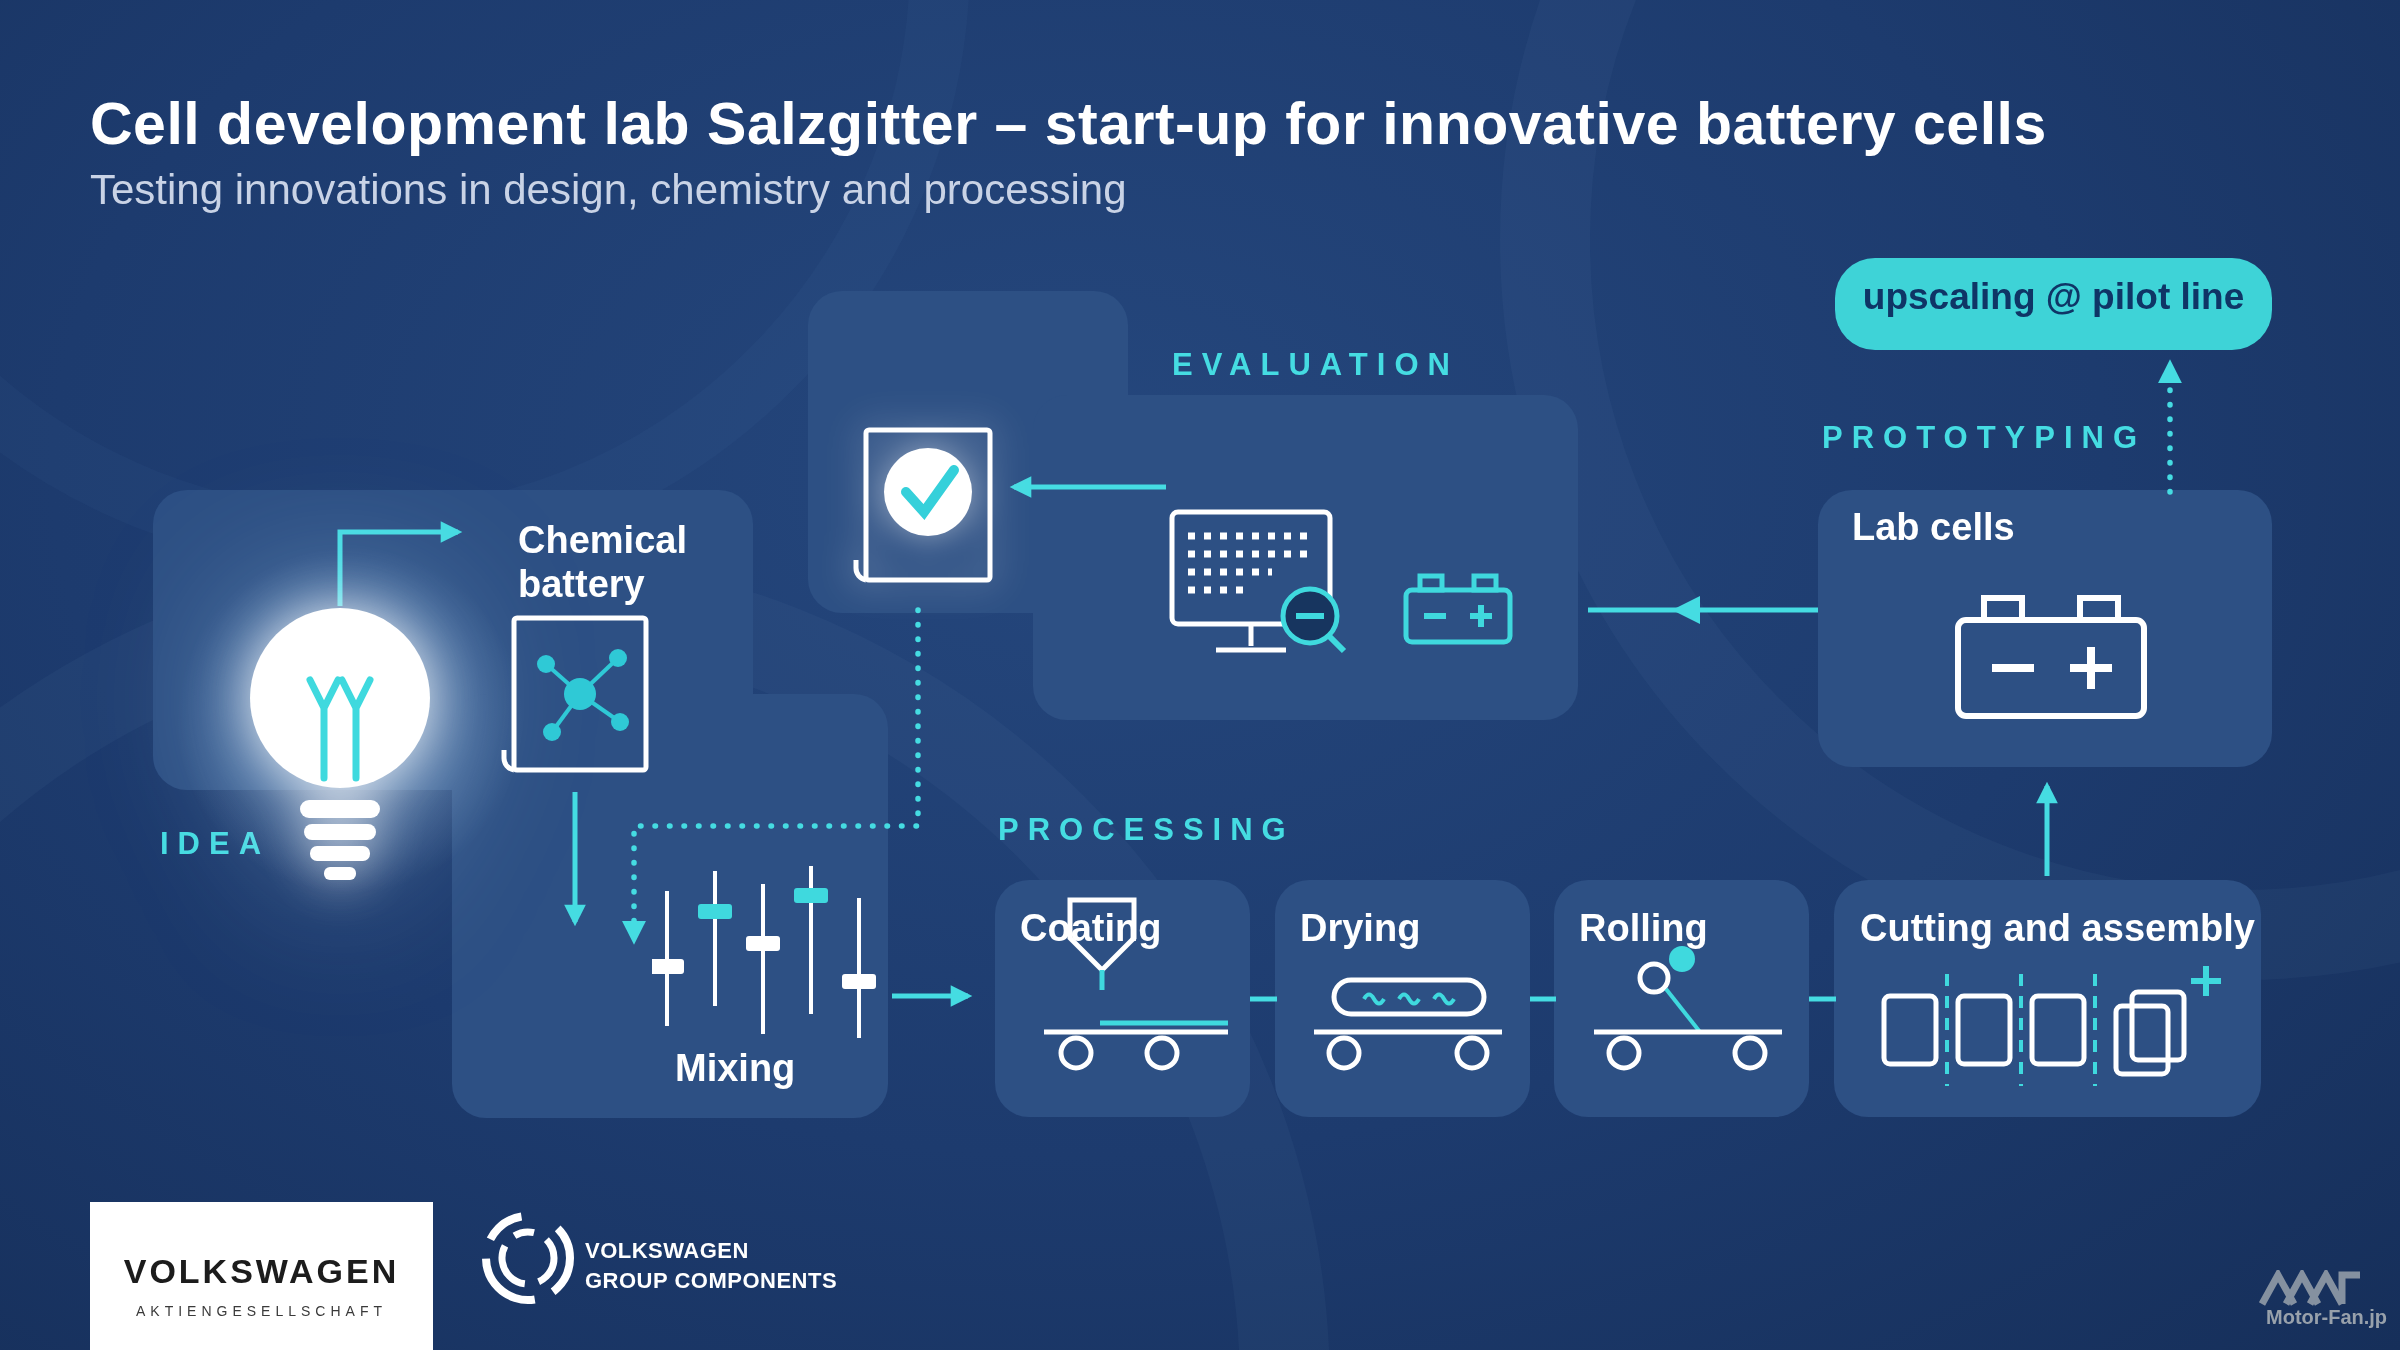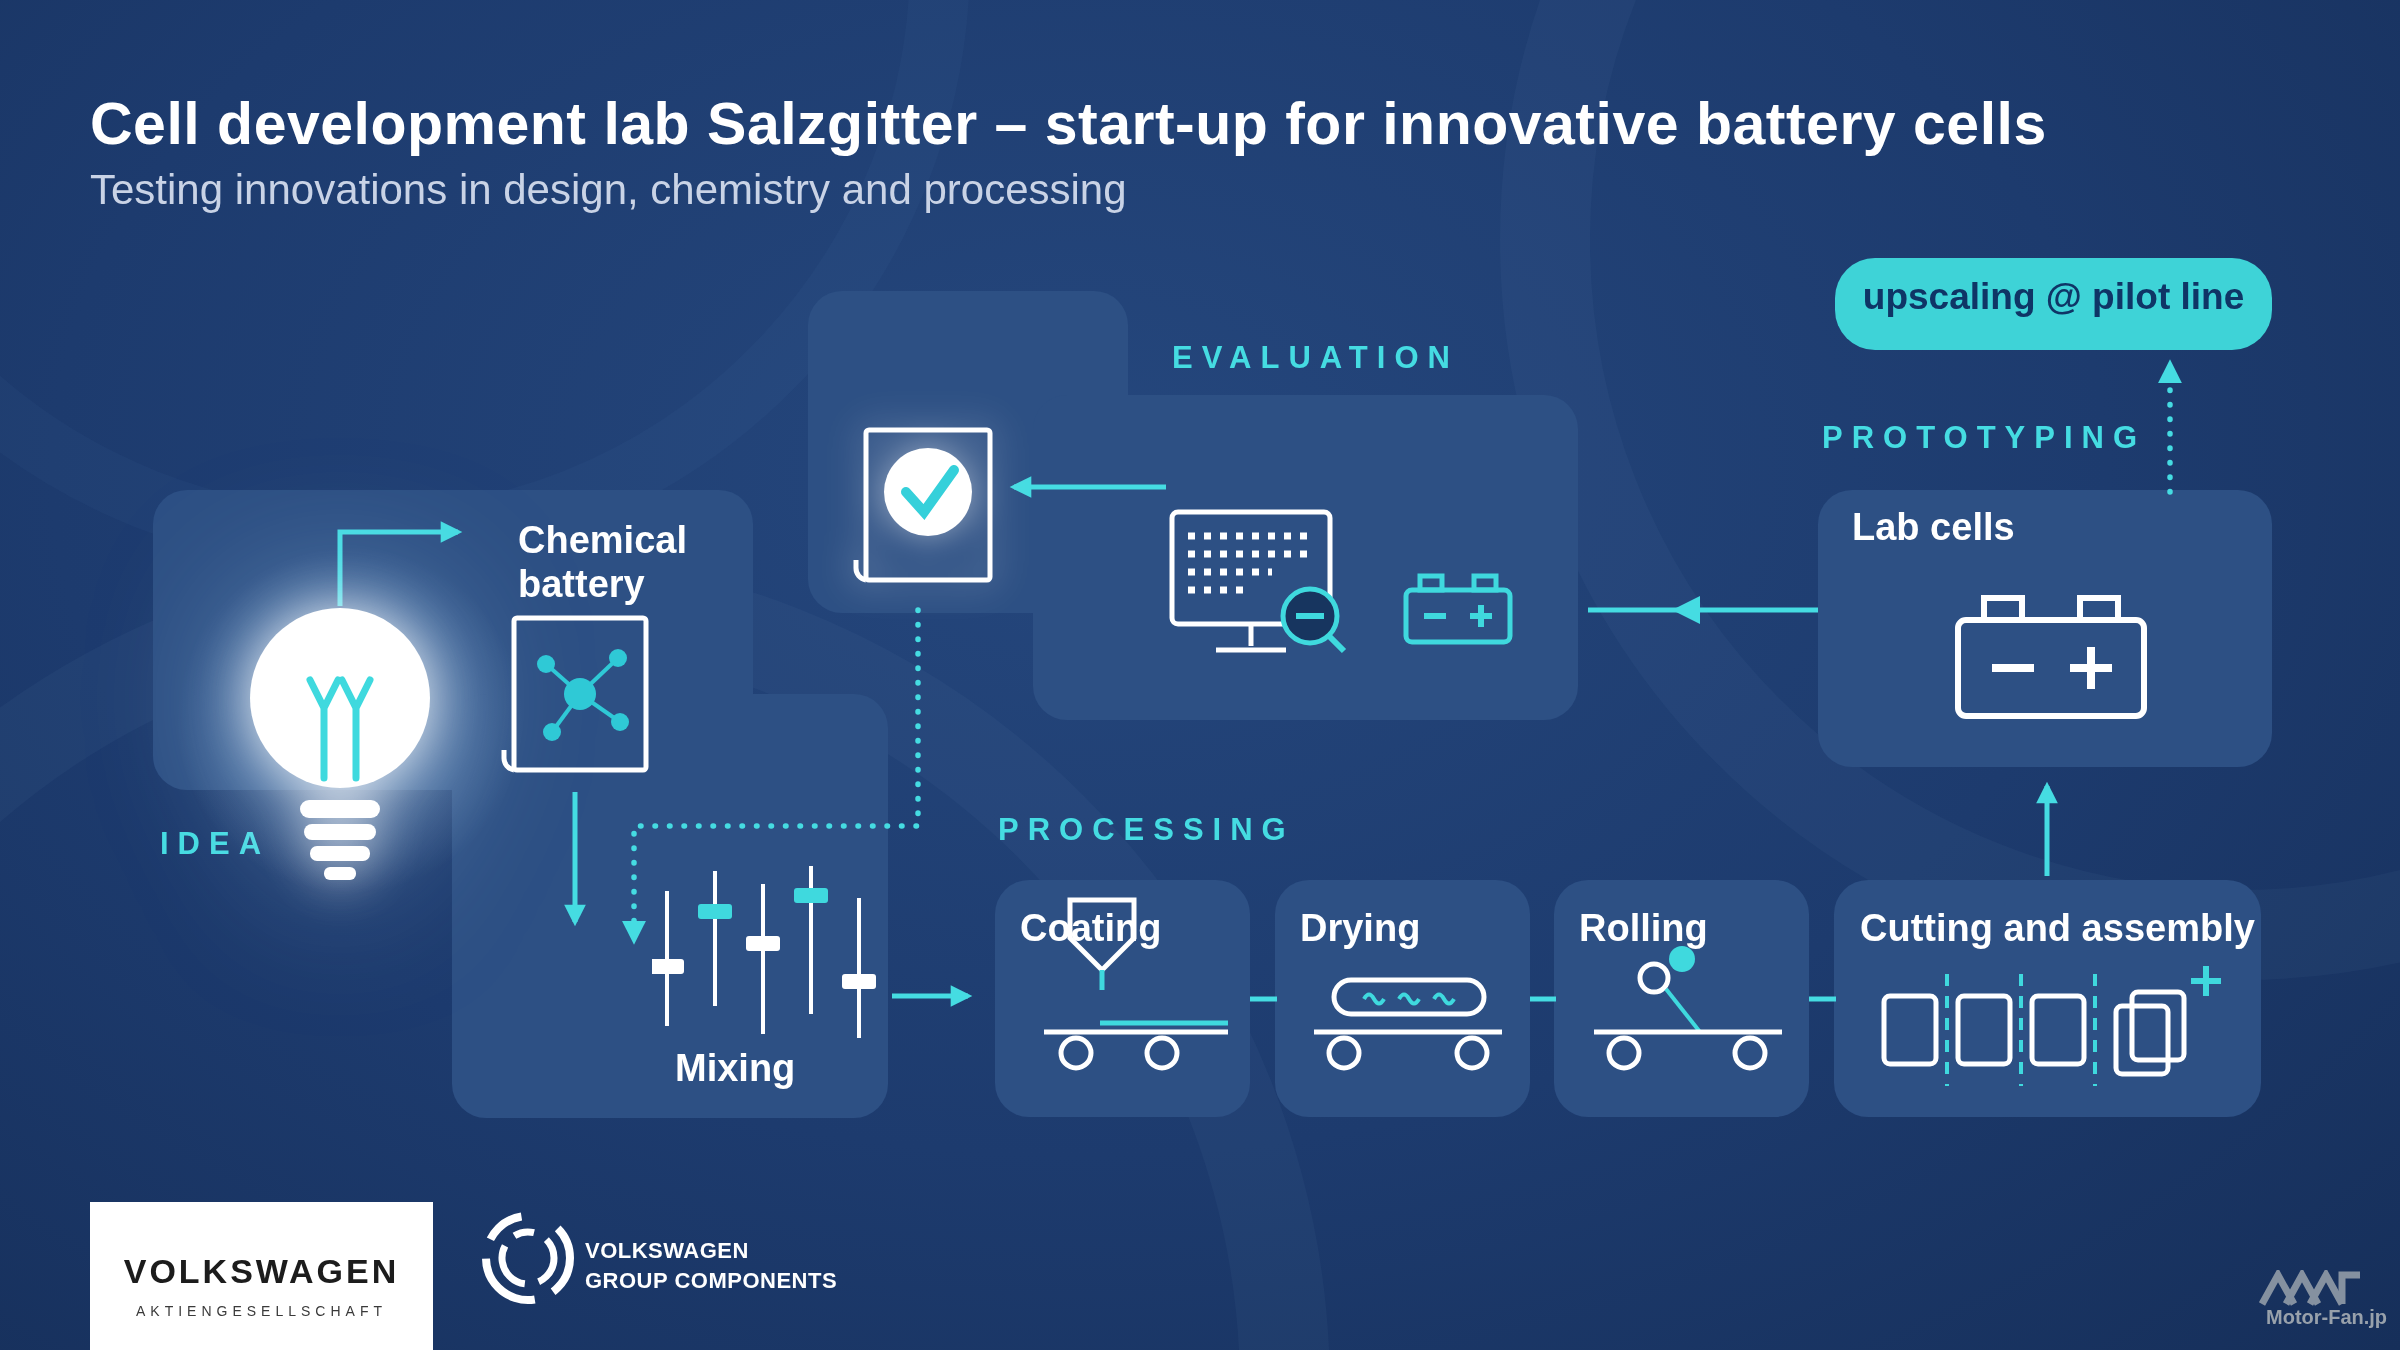--- a/index.html
+++ b/index.html
@@ -24,21 +24,21 @@
   #panel-coating{left:995px;top:880px;width:255px;height:237px;}
   #panel-drying{left:1275px;top:880px;width:255px;height:237px;}
   #panel-rolling{left:1554px;top:880px;width:255px;height:237px;}
   #panel-cutting{left:1834px;top:880px;width:427px;height:237px;}
 
   #title{left:90px;top:78px;font-size:59px;font-weight:700;color:#ffffff;letter-spacing:0.5px;margin-top:12px;}
   #subtitle{left:90px;top:166px;font-size:42px;font-weight:400;color:#c9d3e6;}
 
   .section-label{position:absolute;color:#45dce2;font-size:31px;font-weight:700;letter-spacing:9px;}
   #label-idea{left:160px;top:826px;}
-  #label-evaluation{left:1172px;top:340px;}
+  #label-evaluation{left:1172px;top:347px;}
   #label-processing{left:998px;top:812px;}
   #label-prototyping{left:1822px;top:420px;}
 
   .node-title{position:absolute;color:#ffffff;font-size:38px;font-weight:700;line-height:1.16;}
   #chem-title{left:518px;top:518px;width:230px;}
   #adj-title{left:850px;top:308px;width:240px;}
   #mix-title{left:675px;top:1046px;}
   #test-title{left:1174px;top:430px;}
   #lab-title{left:1852px;top:505px;}
   #coating-title{left:1020px;top:906px;}

